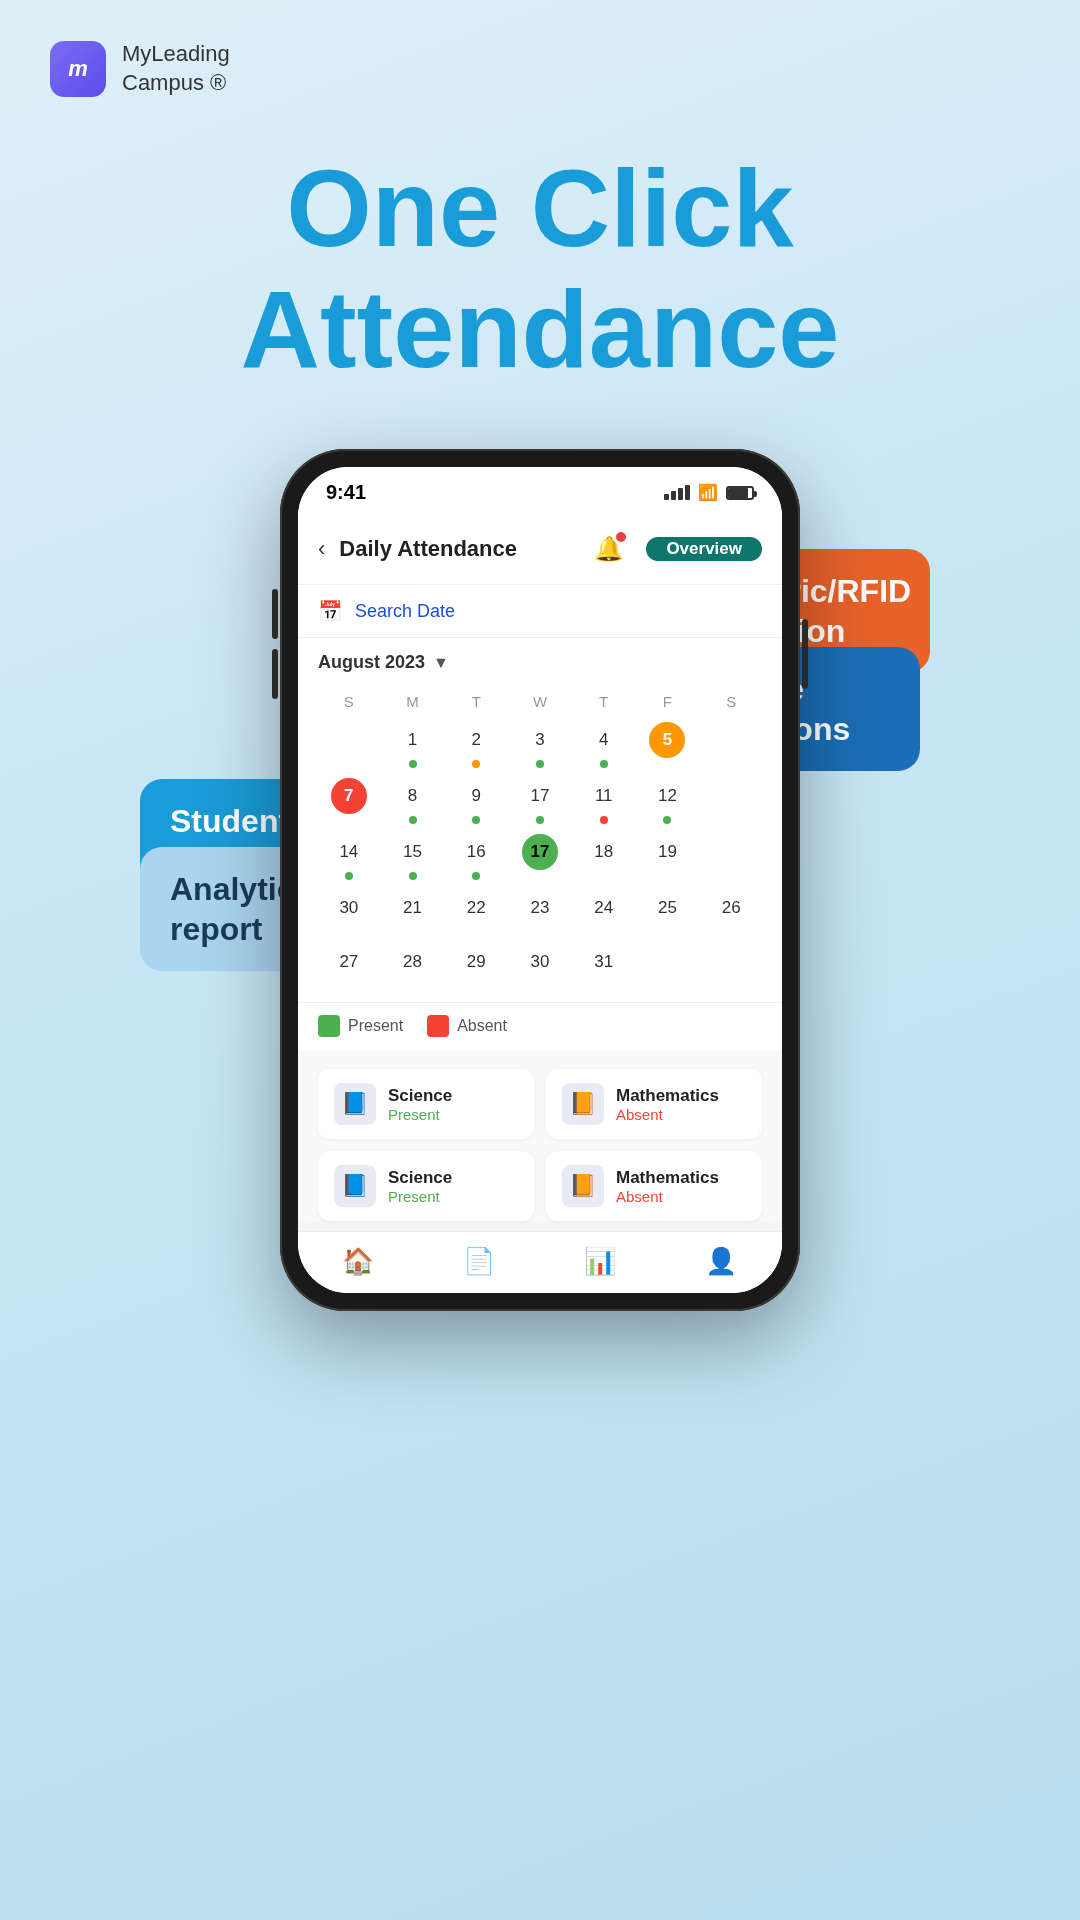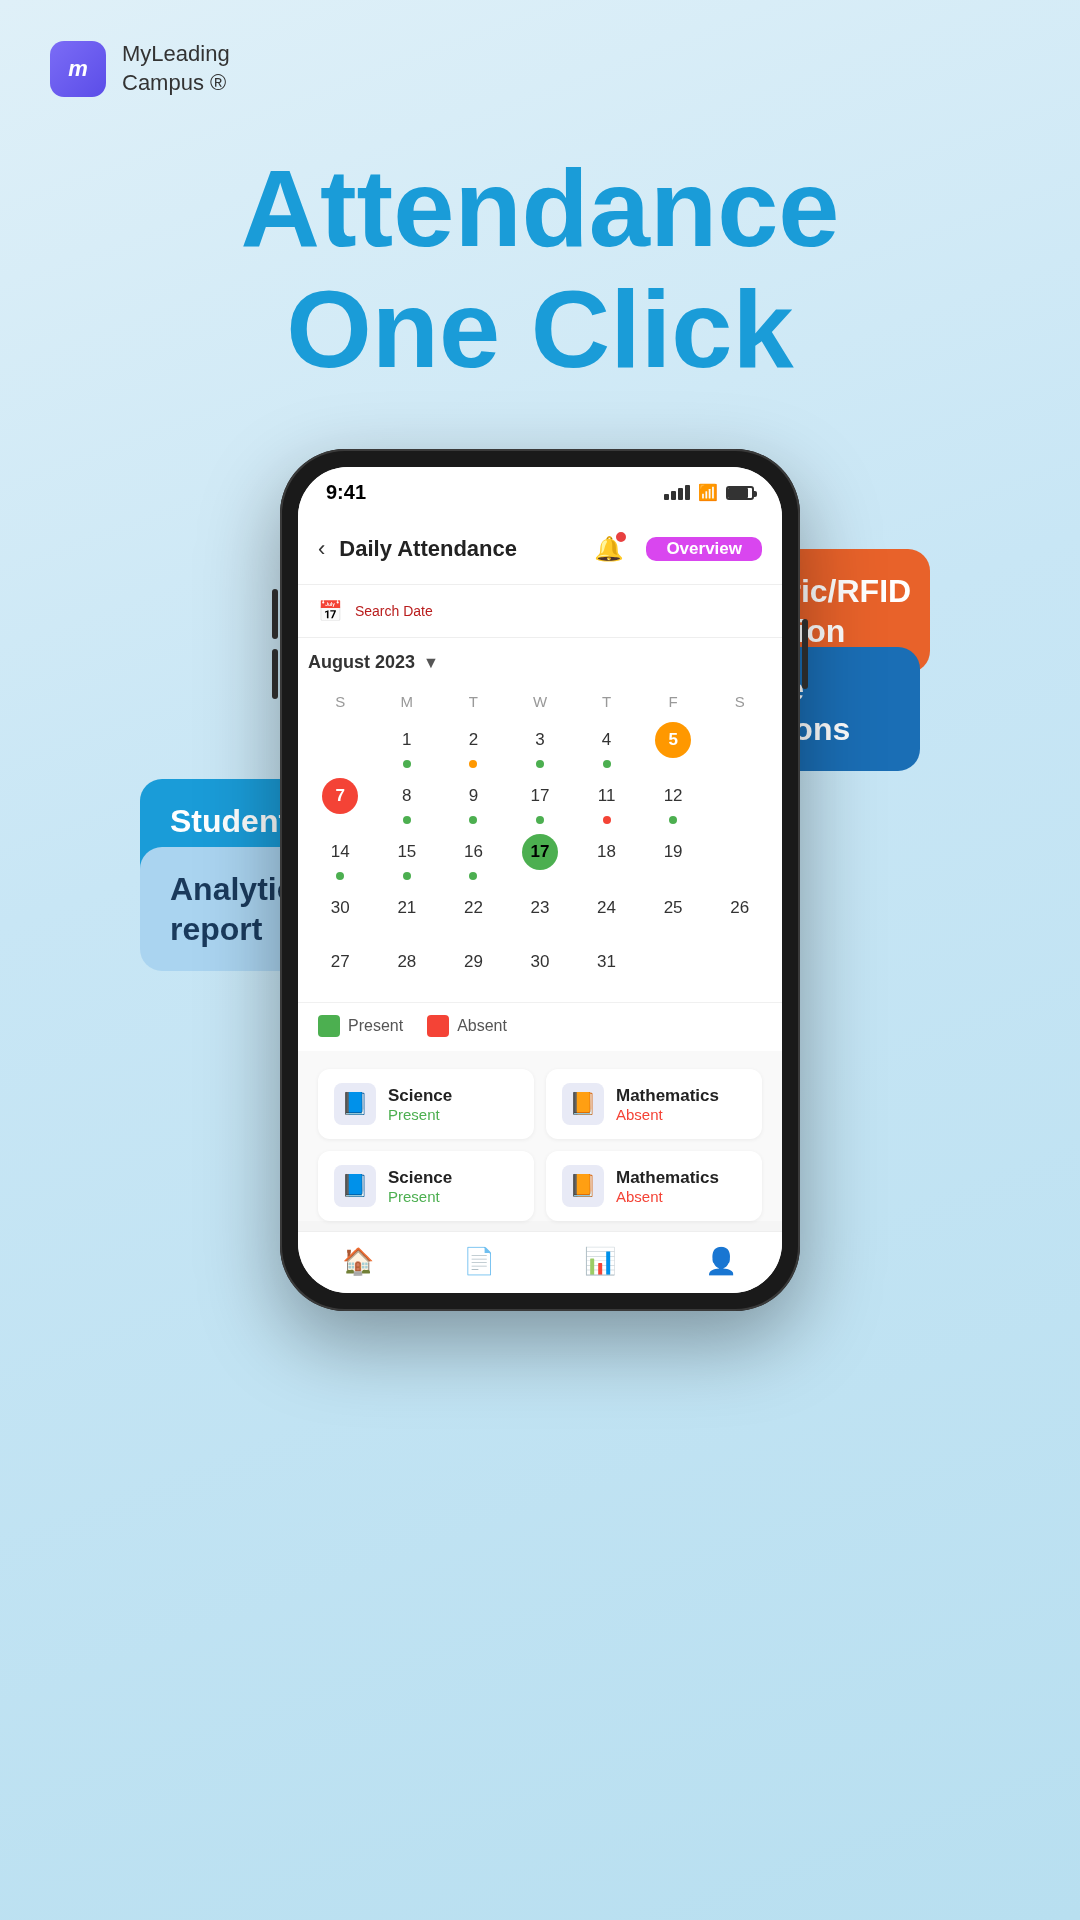--- a/index.html
+++ b/index.html
@@ -124,40 +124,40 @@
       position: relative; margin-right: 14px;
     }
     .bell-icon { font-size: 24px; color: #333; }
     .bell-badge {
       position: absolute; top: 4px; right: 4px;
       width: 14px; height: 14px;
       background: #e84040; border-radius: 50%;
       border: 2px solid white;
     }
     .overview-btn {
-      background: #d946ef; color: white;
-      border: none; border-radius: 10px;
+      background: #0f766e; color: white;
+      border: none; border-radius: 16px;
       padding: 2px 20px; font-size: 17px;
       font-weight: 600; cursor: pointer;
     }
 
     
     .search-date-row {
       display: flex; align-items: center;
       padding: 14px 20px;
       background: white;
       border-bottom: 1px solid #eee;
     }
     .calendar-small-icon { font-size: 20px; margin-right: 12px; color: #666; }
-    .search-date-text { color: #b91c1c; font-size: 14px; }
+    .search-date-text { color: #1d4ed8; font-size: 18px; }
 
     
     .calendar-area {
       background: white;
-      padding: 14px 10px 10px;
+      padding: 14px 20px 10px;
     }
     .month-row {
       display: flex; align-items: center; margin-bottom: 14px;
     }
     .month-label { font-size: 18px; font-weight: 600; color: #333; margin-right: 8px; }
     .month-arrow { font-size: 16px; color: #555; }
 
     .cal-grid {
       display: grid;
       grid-template-columns: repeat(7, 1fr);
@@ -320,22 +320,22 @@
   <div class="logo-icon">
     <span>m</span>
   </div>
   <div class="logo-text">
     <div>MyLeading</div>
     <div>Campus ®</div>
   </div>
 </div>
 
 <div class="hero-title">
+  <div>One Click</div>
   <div>Attendance</div>
-  <div>One Click</div>
 </div>
 
 <div class="phone-wrapper">
 
   <div class="bubble bubble-biometric">
     <span>Biometric/RFID integration</span>
   </div>
 
   <div class="bubble bubble-student">
     <span>Student attendance tracking</span>

